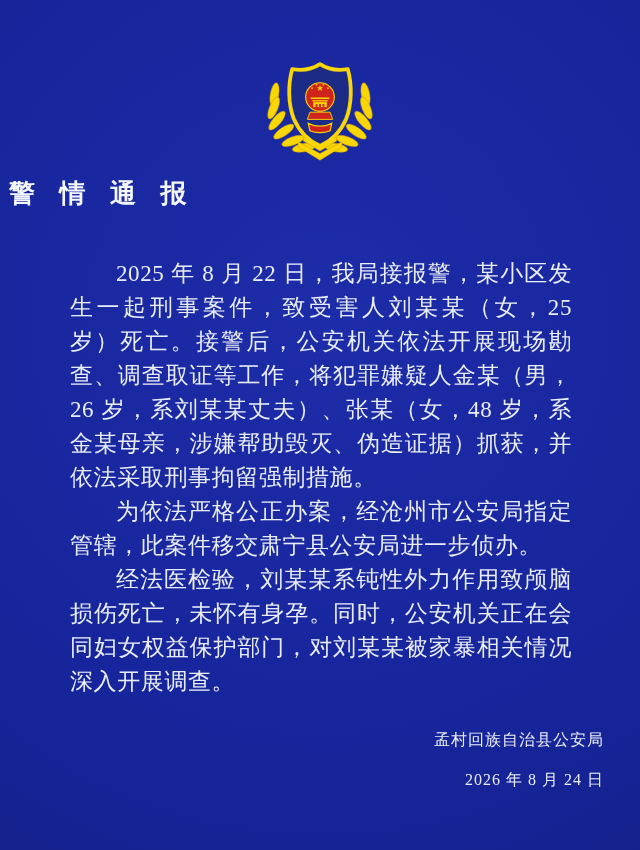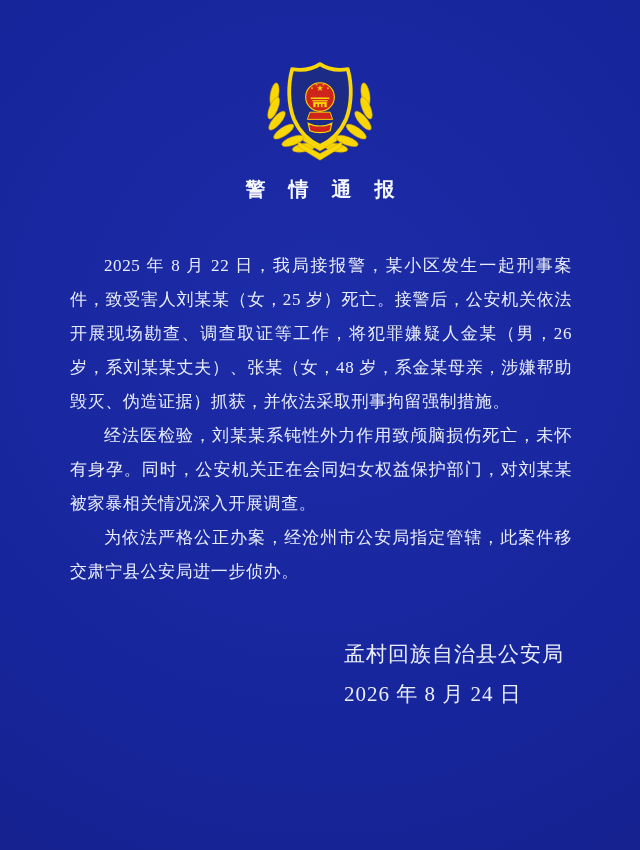--- a/index.html
+++ b/index.html
@@ -14,44 +14,43 @@
     color:#e9edf8;
   }
   .emblem-wrap{
     width:100%;
     padding-top:54px;
     display:flex;
     justify-content:center;
   }
   .title{
     margin:14px 0 0 0;
-    text-align:center;
-    font-size:20px;
+    font-size:26px;
     font-weight:bold;
     letter-spacing:9px;
     text-indent:9px; 
     color:#f4f7fd;
   }
   .body-text{
     margin-top:46px;
     padding:0 68px 0 70px;
-    font-size:17px;
+    font-size:23px;
     line-height:34px;
     letter-spacing:0.6px;
     text-align:justify;
   }
   .body-text p{
     margin:0;
     text-indent:2em;
   }
   .signature{
     width:260px;
-    margin:46px 36px 0 auto;
-    text-align:left;
-    font-size:21px;
+    margin:22px 36px 0 auto;
+    text-align:right;
+    font-size:16px;
     line-height:38px;
     letter-spacing:1px;
   }
   .signature .date{margin-top:2px;}
 </style>
 </head>
 <body>
 
 <div class="page">
 
@@ -96,22 +95,22 @@
         <path d="M-12,5 L12,5 L15,13.5 L-15,13.5 Z" fill="#ce241b" stroke="#f9d606" stroke-width="1.1"></path>
         <path d="M-14,18 C-6,22.5 6,22.5 14,18 L12,27 C5,30 -5,30 -12,27 Z" fill="#ce241b" stroke="#f9d606" stroke-width="1.4"></path>
       </g>
     </svg>
   </div>
 
   <h1 class="title">警 情 通 报</h1>
 
   <div class="body-text">
     <p>2025 年 8 月 22 日，我局接报警，某小区发生一起刑事案件，致受害人刘某某（女，25 岁）死亡。接警后，公安机关依法开展现场勘查、调查取证等工作，将犯罪嫌疑人金某（男，26 岁，系刘某某丈夫）、张某（女，48 岁，系金某母亲，涉嫌帮助毁灭、伪造证据）抓获，并依法采取刑事拘留强制措施。</p>
+    <p>为依法严格公正办案，经沧州市公安局指定管辖，此案件移交肃宁县公安局进一步侦办。</p>
     <p>经法医检验，刘某某系钝性外力作用致颅脑损伤死亡，未怀有身孕。同时，公安机关正在会同妇女权益保护部门，对刘某某被家暴相关情况深入开展调查。</p>
-    <p>为依法严格公正办案，经沧州市公安局指定管辖，此案件移交肃宁县公安局进一步侦办。</p>
   </div>
 
   <div class="signature">
     <div class="issuer">孟村回族自治县公安局</div>
     <div class="date">2026 年 8 月 24 日</div>
   </div>
 
 </div>
 
 </body></html>

